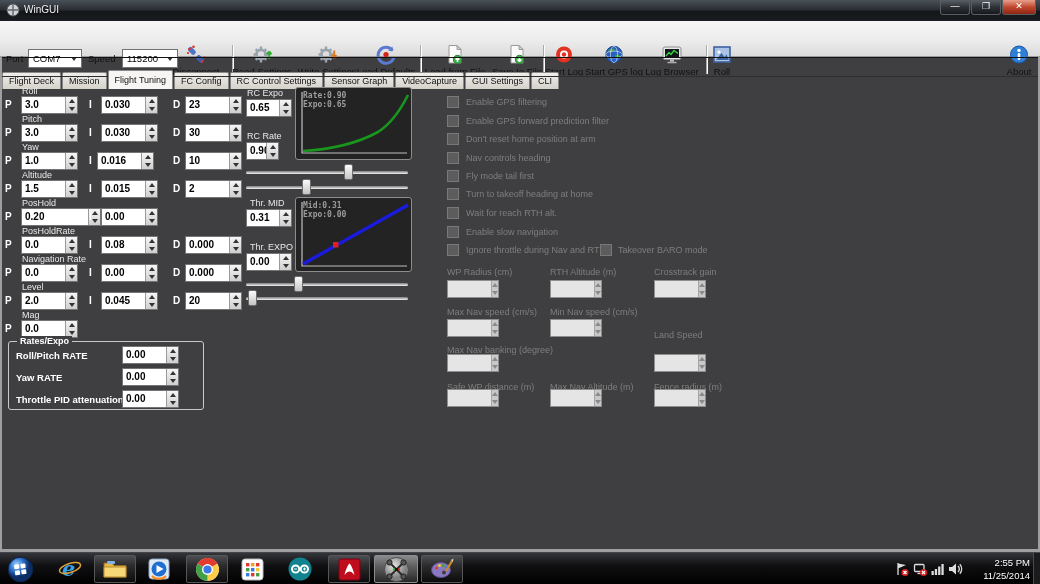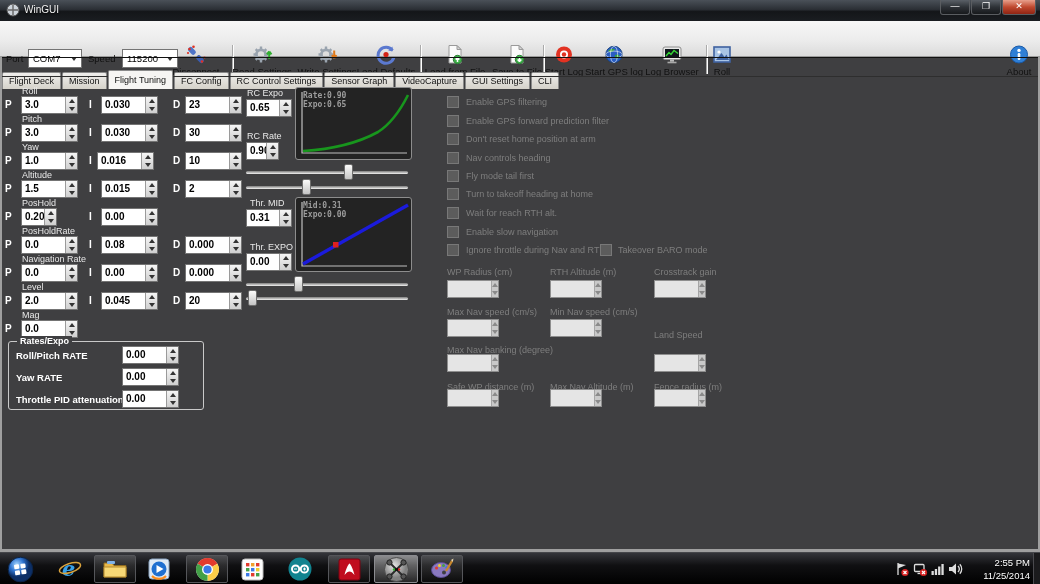--- a/index.html
+++ b/index.html
@@ -381,21 +381,21 @@
   <div class="fld" style="left:185px;top:180px;width:57px">
       <span class="v">2</span>
       <span class="spin">
         <i></i>
         <em></em>
       </span>
     </div>
 
   <span class="lbl" style="left:22px;top:198px">PosHold</span>
   <span class="pletter" style="left:5px;top:211px">P</span>
-  <div class="fld" style="left:21px;top:208px;width:36px">
+  <div class="fld" style="left:21px;top:208px;width:80px">
       <span class="v">0.20</span>
       <span class="spin">
         <i></i>
         <em></em>
       </span>
     </div>
   <span class="pletter" style="left:89px;top:211px">I</span>
   <div class="fld" style="left:101px;top:208px;width:57px">
       <span class="v">0.00</span>
       <span class="spin">

